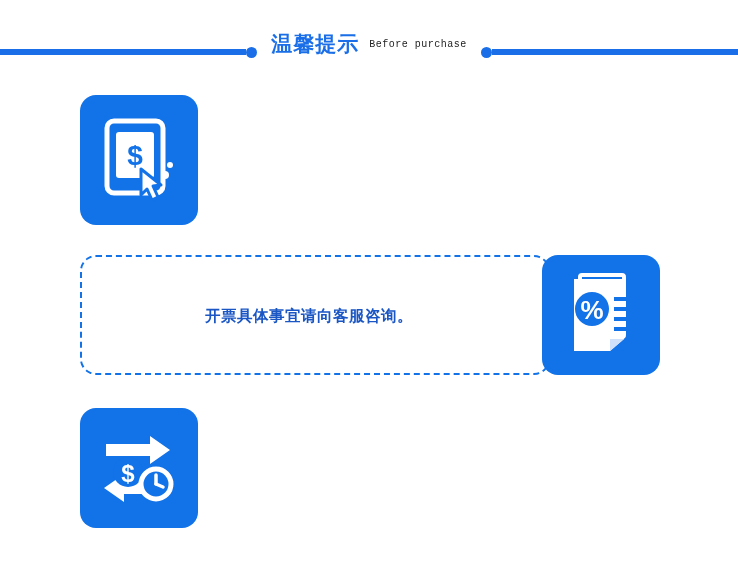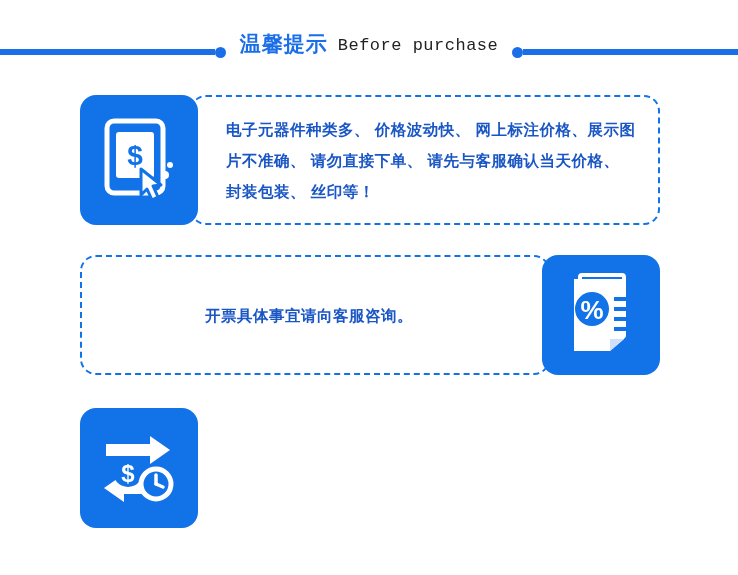--- a/index.html
+++ b/index.html
@@ -56,21 +56,21 @@
     color: #1a6fe8;
     font-size: 21px;
     font-weight: bold;
     letter-spacing: 1px;
     white-space: nowrap;
     line-height: 1;
   }
   .hdr-sub {
     flex: 0 0 auto;
     color: #222222;
-    font-size: 17px;
+    font-size: 10px;
     font-family: "Liberation Mono", monospace;
     letter-spacing: 0.5px;
     white-space: nowrap;
     margin-left: 10px;
     line-height: 1;
     position: relative;
     top: 2px;
   }
 
   
@@ -143,23 +143,20 @@
     <div class="icon-box">
       <svg class="svg-icon" width="76" height="86" viewBox="0 0 76 86" xmlns="http://www.w3.org/2000/svg" aria-hidden="true">
         <rect x="6" y="4" width="56" height="72" rx="7" ry="7" fill="none" stroke="#ffffff" stroke-width="5"></rect>
         <rect x="15" y="15" width="38" height="46" rx="3" ry="3" fill="#ffffff"></rect>
         <text x="34" y="48" font-family="Liberation Sans, sans-serif" font-size="28" font-weight="bold" fill="#1272e8" text-anchor="middle">$</text>
         <path d="M40 52 L40 78 L46 72 L51 83 L57 80 L52 69 L60 68 Z" fill="#ffffff" stroke="#1272e8" stroke-width="3" stroke-linejoin="round"></path>
         <circle cx="64" cy="58" r="4" fill="#ffffff"></circle>
         <circle cx="69" cy="48" r="3" fill="#ffffff"></circle>
       </svg>
     </div>
-    <div class="text-box with-icon-left">
-      <div class="text-body">电子元器件种类多、 价格波动快、 网上标注价格、展示图片不准确、 请勿直接下单、 请先与客服确认当天价格、 封装包装、 丝印等！</div>
-    </div>
   </div>
 
   <div class="row row-2">
     <div class="text-box with-icon-right">
       <div class="text-body center">开票具体事宜请向客服咨询。</div>
     </div>
     <div class="icon-box">
       <svg class="svg-icon" width="78" height="84" viewBox="0 0 78 84" xmlns="http://www.w3.org/2000/svg" aria-hidden="true">
         <path d="M12 6 H62 V66 L48 78 H12 Z" fill="#ffffff"></path>
         <path d="M62 66 L48 78 L48 66 Z" fill="#cfe0fb"></path>

